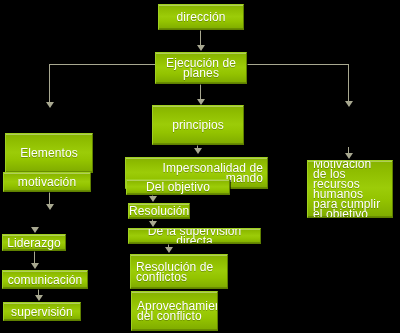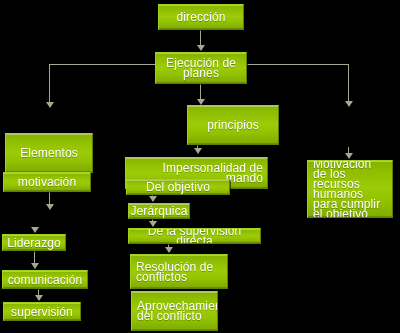--- a/index.html
+++ b/index.html
@@ -114,21 +114,21 @@
   </div>
 
   <div class="node center" style="left:155px;top:52px;width:92px;height:32px;">
     <span class="lbl">Ejecución de planes</span>
   </div>
 
   <div class="node center" style="left:5px;top:109px;width:88px;height:40px;margin-top:24px;">
     <span class="lbl">Elementos</span>
   </div>
 
-  <div class="node center" style="left:152px;top:105px;width:92px;height:40px;margin-left:35px;">
+  <div class="node center" style="left:152px;top:105px;width:92px;height:40px;">
     <span class="lbl">principios</span>
   </div>
 
 
   <div class="node center" style="left:3px;top:172px;width:88px;height:20px;">
     <span class="lbl">motivación</span>
   </div>
 
 
   <div class="node center" style="left:2px;top:234px;width:64px;height:17px;">
@@ -145,21 +145,21 @@
 
   <div class="node center" style="left:125px;top:157px;width:143px;height:32px;text-align:right;">
     <span class="lbl">Impersonalidad de mando</span>
   </div>
 
   <div class="node center" style="left:126px;top:179px;width:104px;height:16px;">
     <span class="lbl">Del objetivo</span>
   </div>
 
   <div class="node center" style="left:128px;top:203px;width:62px;height:16px;">
-    <span class="lbl">Jerárquica</span>
+    <span class="lbl">Resolución</span>
   </div>
 
   <div class="node center" style="left:128px;top:228px;width:133px;height:16px;">
     <span class="lbl">De la supervisión directa</span>
   </div>
 
   <div class="node left" style="left:130px;top:254px;width:98px;height:35px;">
     <span class="lbl">Resolución de conflictos</span>
   </div>
 

